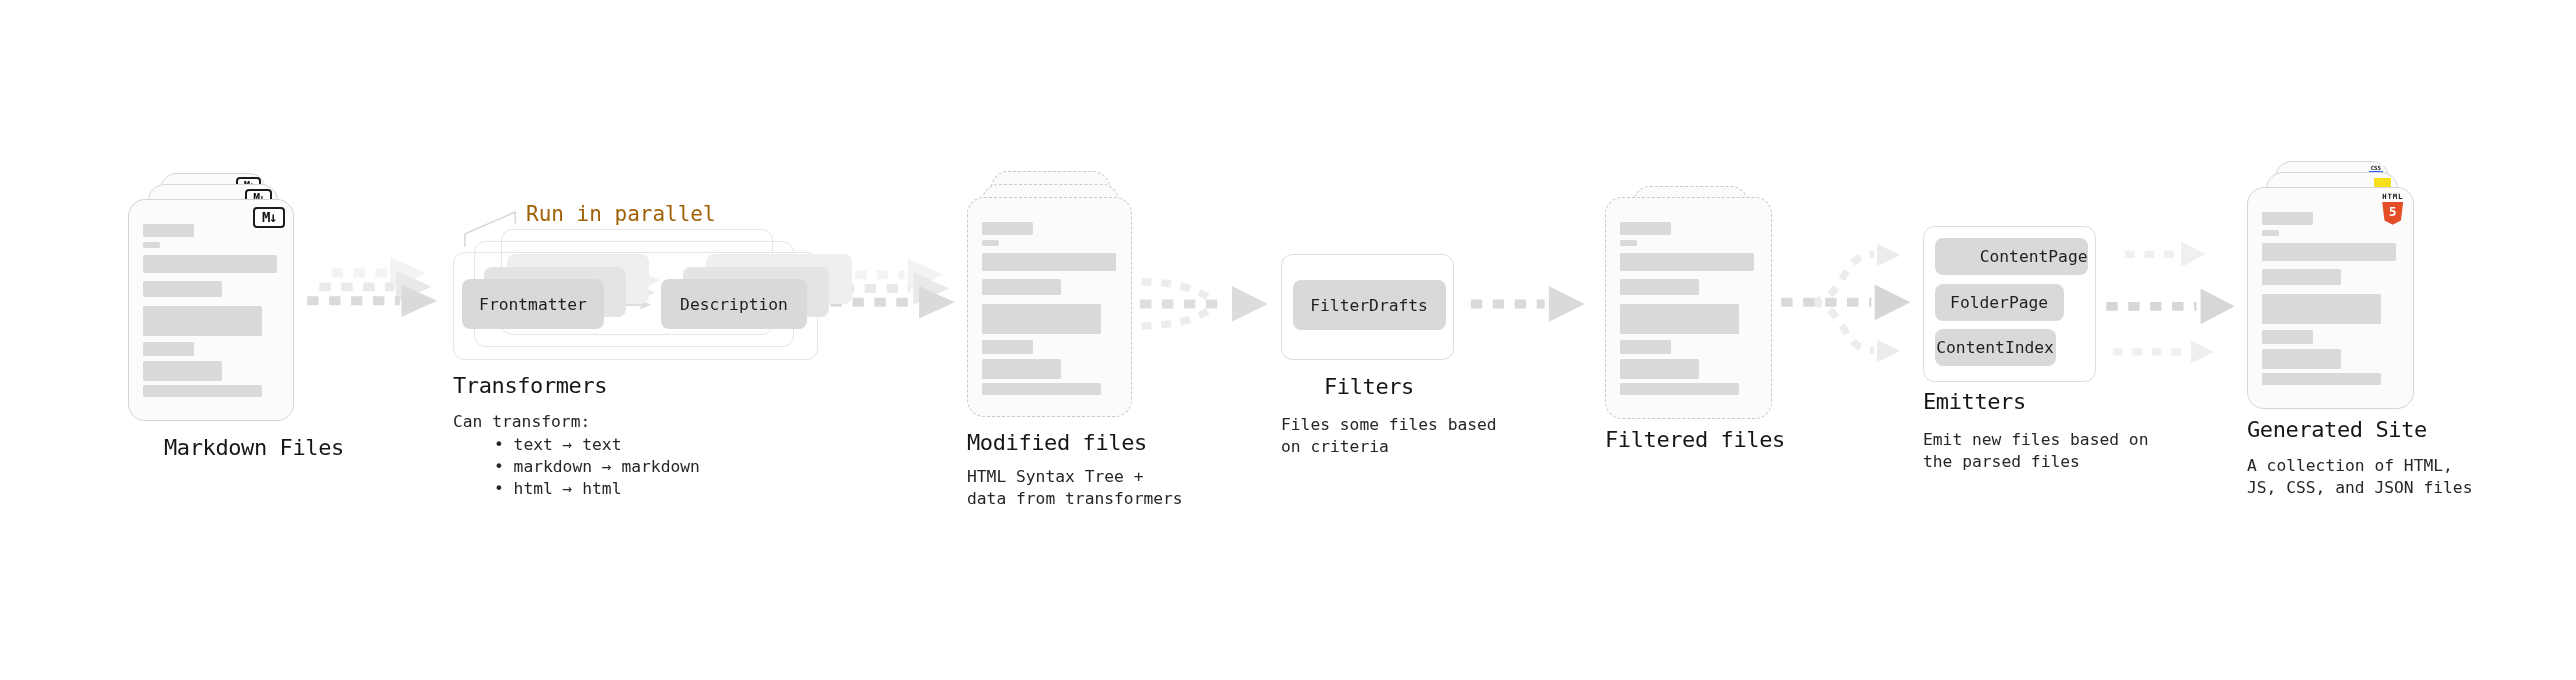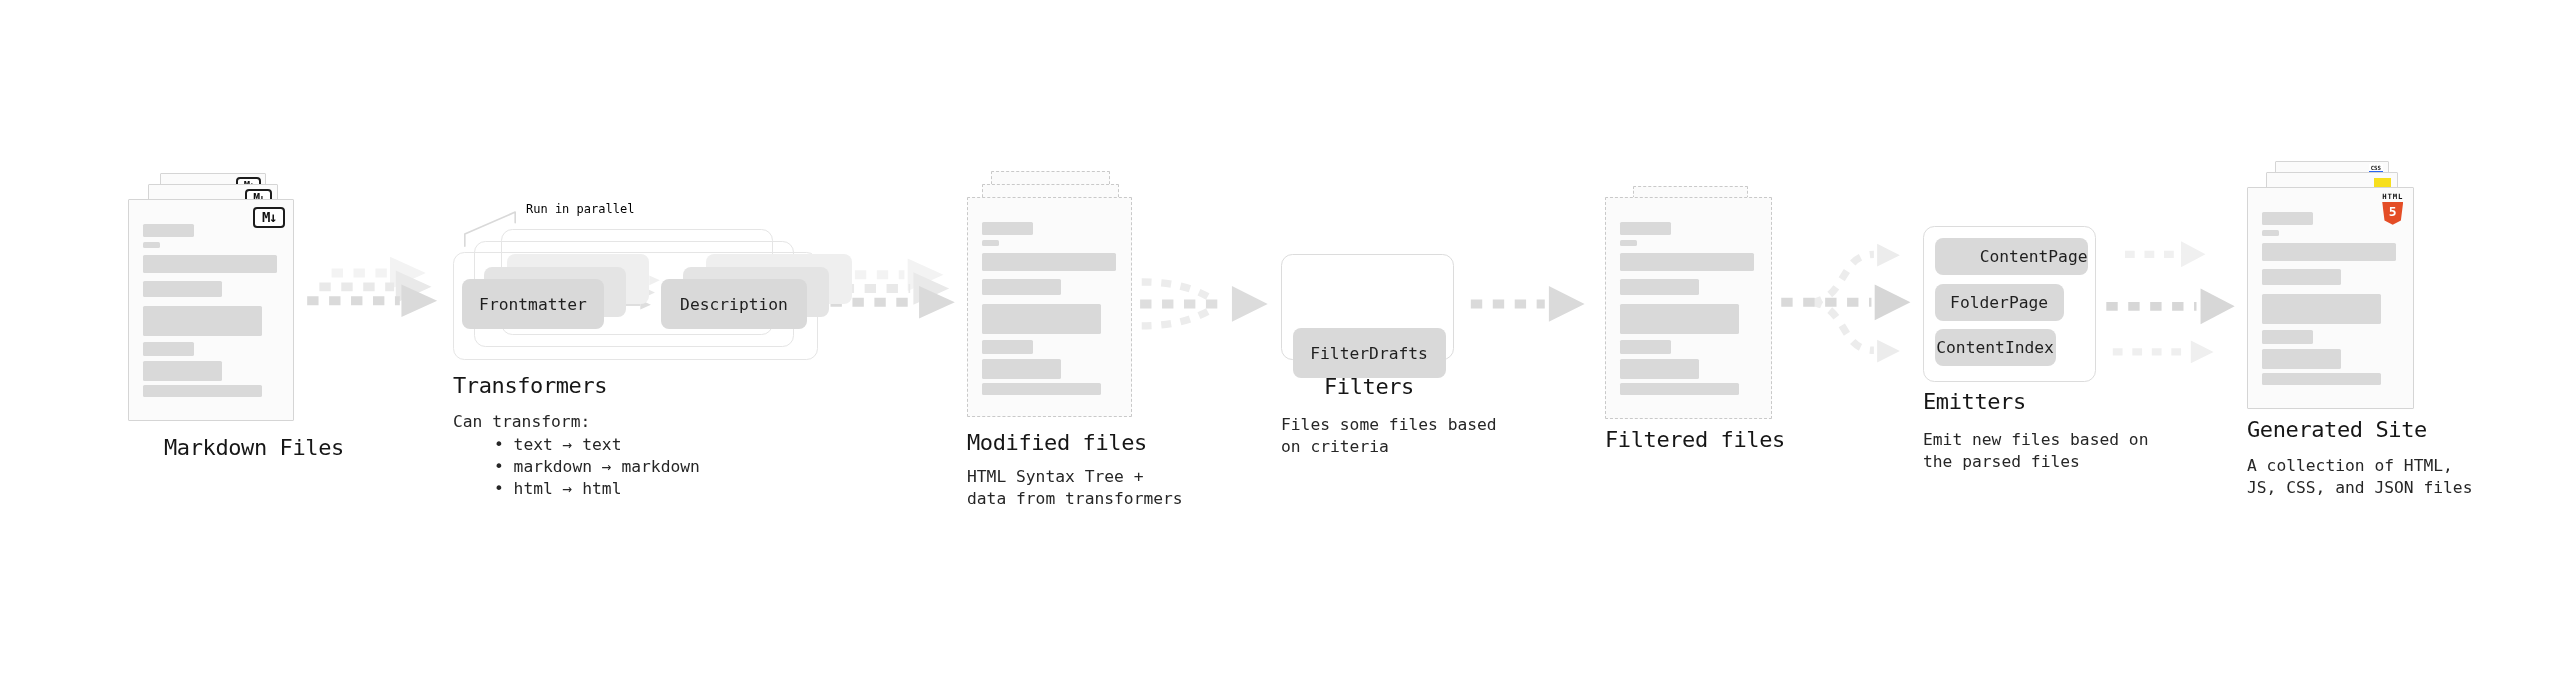--- a/index.html
+++ b/index.html
@@ -4,21 +4,21 @@
 <style>
   html,body{margin:0;padding:0;background:#fff;}
   .canvas{
     position:relative;width:2576px;height:681px;background:#ffffff;overflow:hidden;
     font-family:"DejaVu Sans Mono","Liberation Mono",monospace;
   }
   .arrows{position:absolute;left:0;top:0;z-index:0;}
   .node{position:absolute;z-index:1;}
 
   
-  .file-card{position:absolute;background:#fbfbfb;border:1.6px solid #d5d5d5;border-radius:1px;box-sizing:border-box;}
+  .file-card{position:absolute;background:#fbfbfb;border:1.6px solid #d5d5d5;border-radius:17px;box-sizing:border-box;}
   .file-card.dashed{border:1.6px dashed #c9c9c9;}
   .bar{position:absolute;background:#d9d9d9;border-radius:1.6px;}
   .b1{left:14px;top:24.4px;width:51px;height:12.2px;}
   .b2{left:14px;top:42px;width:17px;height:5.7px;}
   .b3{left:14px;top:55px;width:134px;height:18px;}
   .b4{left:14px;top:81px;width:79px;height:16.3px;}
   .b5{left:14px;top:106px;width:119px;height:30px;}
   .b6{left:14px;top:142px;width:51px;height:14px;}
   .b7{left:14px;top:161px;width:79px;height:19.5px;}
   .b8{left:14px;top:185px;width:119px;height:12.2px;}
@@ -39,21 +39,21 @@
   .html5-logo{position:absolute;right:9.8px;top:4.9px;width:21px;text-align:center;}
   .html5-label{font-size:7.3px;line-height:8.1px;font-weight:bold;letter-spacing:0.8px;color:#111;}
   .html5-shield{width:21px;height:23px;margin-top:0.8px;background:#e44d26;
     clip-path:polygon(0 0,100% 0,89% 81%,50% 100%,11% 81%);
     color:#fff;font-size:13px;font-weight:bold;display:flex;align-items:flex-start;justify-content:center;line-height:19.5px;}
 
   
   .node-label{position:absolute;z-index:2;font-size:22px;line-height:24.4px;color:#161616;
     letter-spacing:-0.4px;white-space:nowrap;font-weight:500;}
   .node-desc{position:absolute;z-index:2;font-size:16.3px;line-height:22px;color:#262626;white-space:nowrap;}
-  .note-text{position:absolute;z-index:2;font-size:12px;color:#000000;white-space:nowrap;}
+  .note-text{position:absolute;z-index:2;font-size:21px;color:#a16207;white-space:nowrap;}
 
   
   .container-box{position:absolute;border:1.6px solid #e5e5e5;border-radius:11.4px;background:transparent;box-sizing:border-box;}
   .container-box.solid-border{border-color:#dcdcdc;}
   .pill{position:absolute;background:#d9d9d9;border-radius:8.1px;display:flex;align-items:center;justify-content:center;
     font-size:16.3px;color:#1f1f1f;white-space:nowrap;box-sizing:border-box;}
   .pill.ghost1{background:#e4e4e4;}
   .pill.ghost2{background:#efefef;}
 </style>
 </head>
@@ -181,21 +181,21 @@
     </div>
   </div>
   <div class="node-label" style="left:967px;top:431px;">Modified files</div>
   <div class="node-desc" style="left:967px;top:466px;">
     <div>HTML Syntax Tree +</div>
     <div>data from transformers</div>
   </div>
 
   <div class="node">
     <div class="container-box solid-border" style="left:1281px;top:254px;width:173px;height:106px;background:#ffffff;">
-      <div class="pill" style="left:10.6px;top:25px;width:153px;height:50px;margin-top:48px;">FilterDrafts</div>
+      <div class="pill" style="left:10.6px;top:25px;width:153px;height:50px;">FilterDrafts</div>
     </div>
   </div>
   <div class="node-label" style="left:1281px;top:375px;margin-left:43px;">Filters</div>
   <div class="node-desc" style="left:1281px;top:414px;">
     <div>Files some files based</div>
     <div>on criteria</div>
   </div>
 
   <div class="node">
     <div class="file-card dashed" style="left:1633px;top:186px;width:115px;height:41px;"></div>

